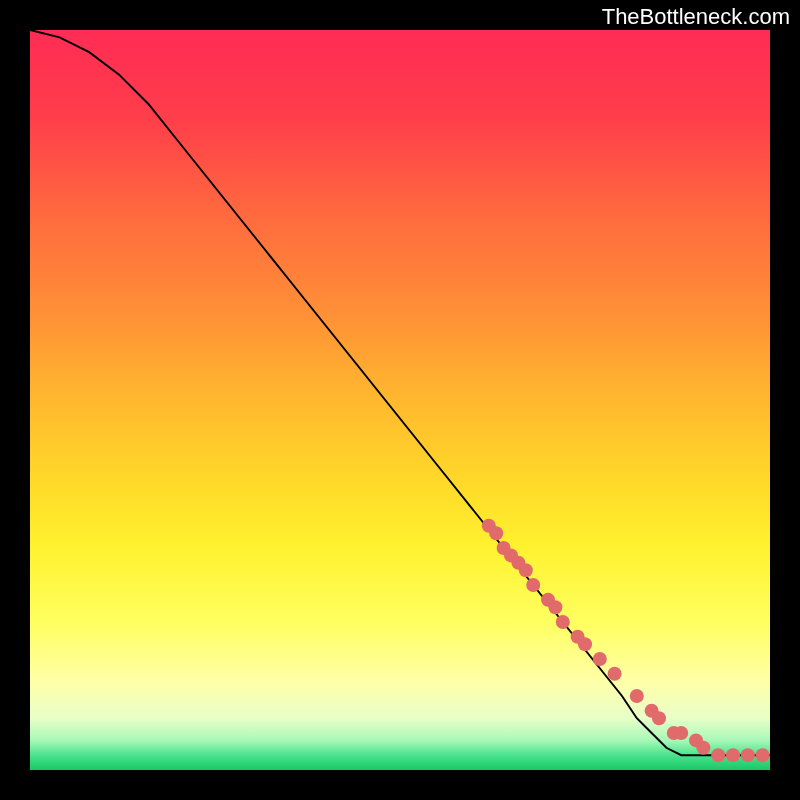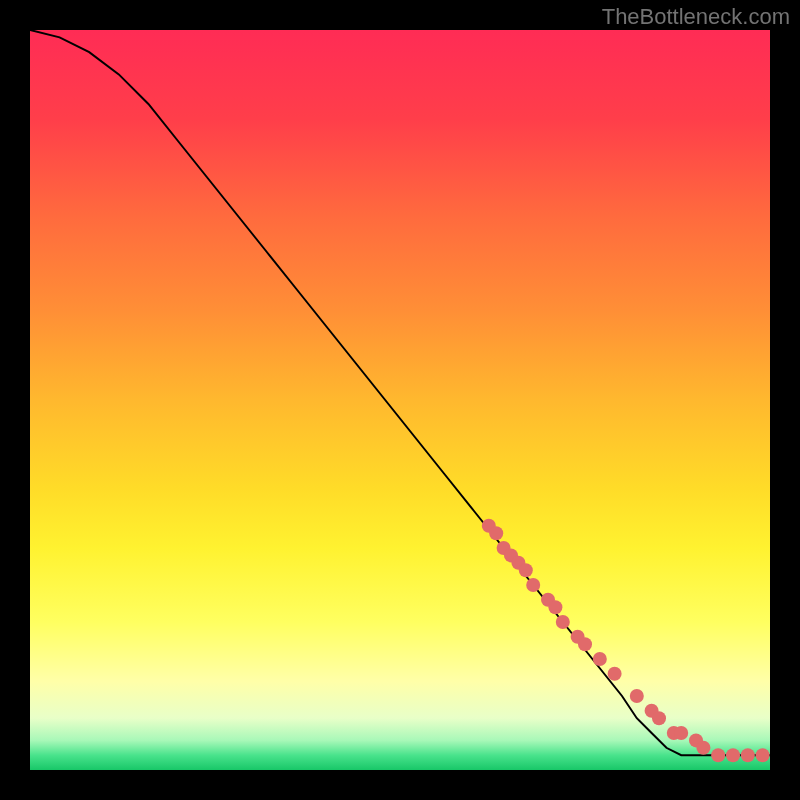--- a/index.html
+++ b/index.html
@@ -8,21 +8,21 @@
     width: 800px;
     height: 800px;
     background: #000;
     position: relative;
     font-family: Arial, sans-serif;
   }
   .watermark {
     position: absolute;
     top: 4px;
     right: 10px;
-    color: #737373;
+    color: #ffffff;
     font-size: 22px;
     font-weight: 500;
     z-index: 10;
   }
   .plot {
     position: absolute;
     left: 30px;
     top: 30px;
     width: 740px;
     height: 740px;

